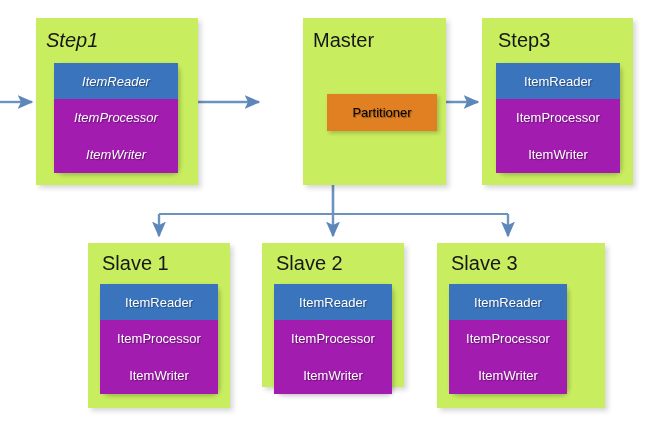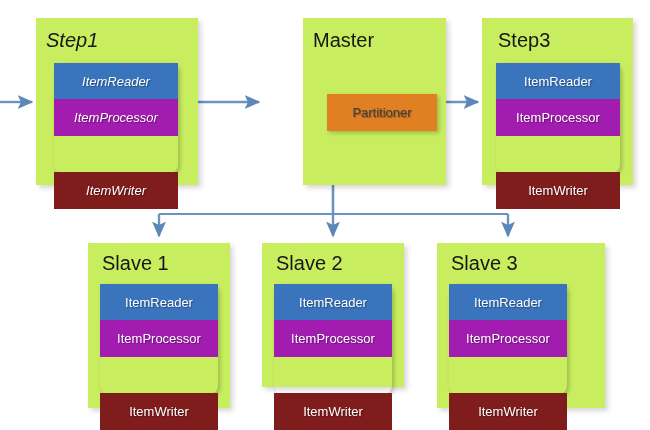--- a/index.html
+++ b/index.html
@@ -51,30 +51,30 @@
     justify-content: center;
     color: #ffffff;
     font-size: 13px;
     font-family: "Liberation Sans", sans-serif;
     text-shadow: 1px 1px 1px rgba(0,0,0,0.35);
     box-sizing: border-box;
     white-space: nowrap;
   }
   .layer.reader    { background: #3a74bd; }
   .layer.processor { background: #a21caf; }
-  .layer.writer    { background: #7f1d1d; margin-top: 36px; }
+  .layer.writer    { background: #a21caf; }
 
   
   .partitioner {
     position: absolute;
     background: #e08023;
     display: flex;
     align-items: center;
     justify-content: center;
-    color: #404040;
+    color: #000000;
     font-size: 13px;
     text-shadow: 1px 1px 1px rgba(0,0,0,0.35);
     box-shadow: 2px 2px 4px rgba(0,0,0,0.22);
     box-sizing: border-box;
     white-space: nowrap;
   }
 
   
   .connectors {
     position: absolute;

